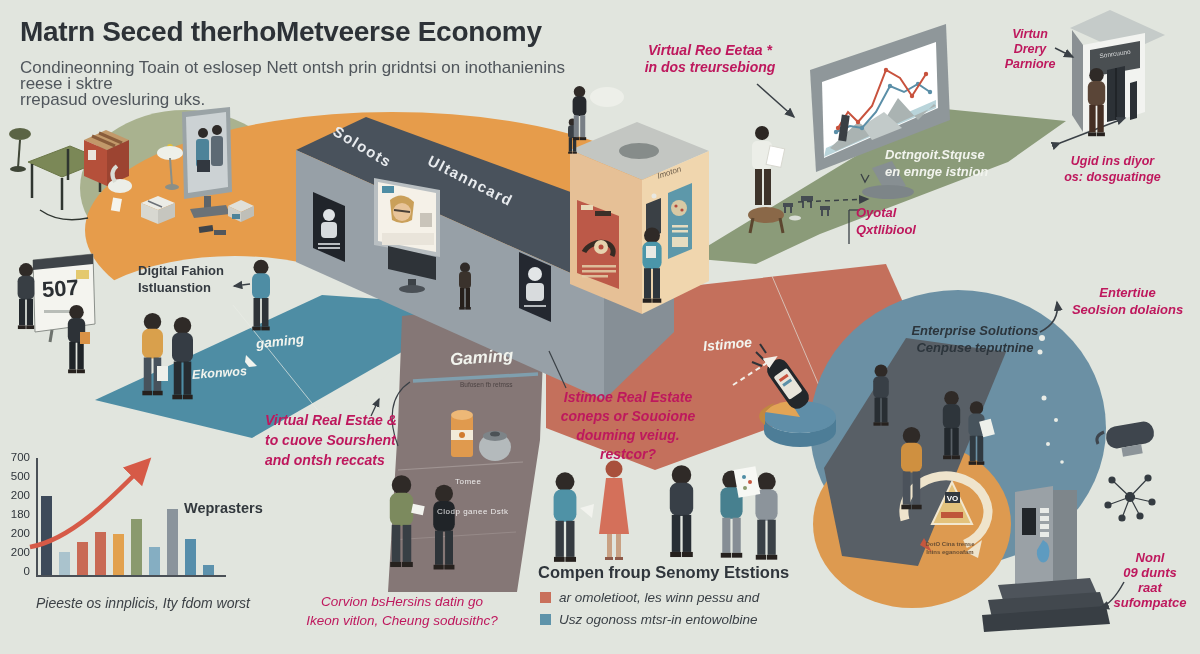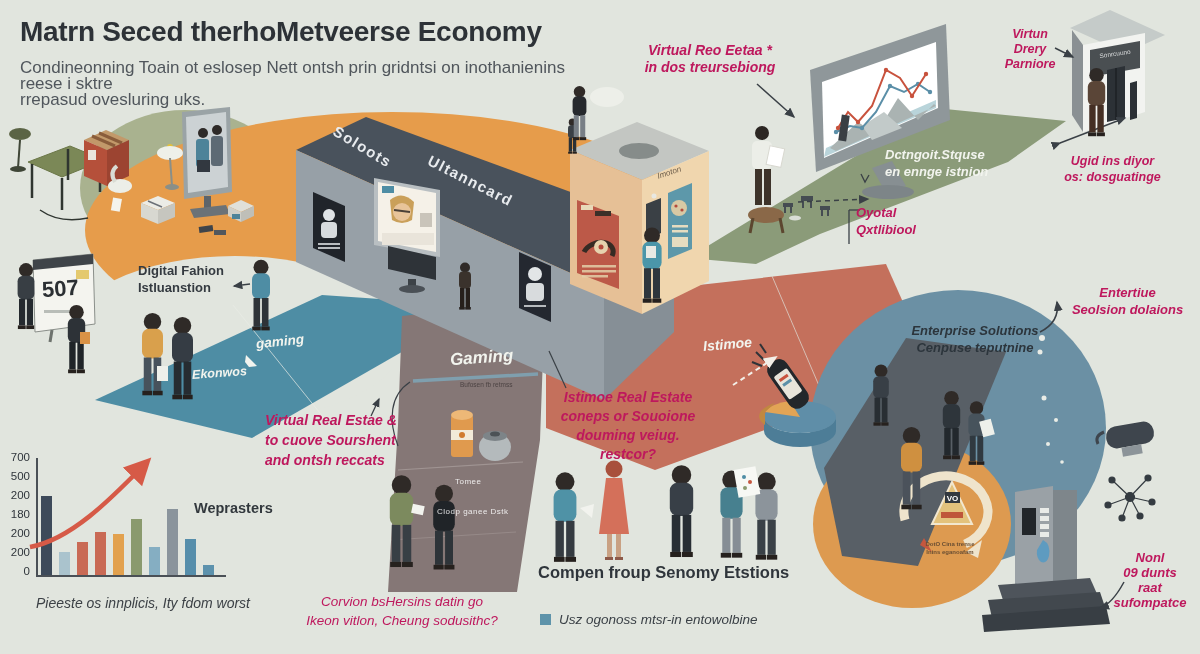--- a/index.html
+++ b/index.html
@@ -435,21 +435,21 @@
 
 <div class="txt ann ann-c" style="left:548px;top:388px;width:160px;font-size:14px;line-height:19px;"><span>Istimoe Real Estate</span><br><span>coneps or Souoione</span><br><span>douming veiug. restcor?</span></div>
 
 <div class="txt ann ann-c" style="left:895px;top:322px;width:160px;font-size:13px;color:#2c353c;"><span>Enterprise Solutions</span><br><span>Cenpuse teputnine</span></div>
 
 <div class="txt ann ann-c" style="left:1065px;top:284px;width:125px;font-size:13px;font-style:italic;"><span>Entertiue</span><br><span>Seolsion dolaions</span></div>
 
 <div class="txt" style="left:657px;top:168px;font-size:8px;font-style:italic;color:#6b5c49;transform:rotate(-18deg);">Imoton</div>
 <div class="txt" style="left:1093px;top:50px;width:44px;font-size:6.5px;color:#d8dadb;transform:rotate(-8deg);text-align:center;">Sonrcuuno</div>
 
-<div class="txt" style="left:194px;top:500px;font-size:14.5px;font-weight:600;color:#32383d;">Weprasters</div>
+<div class="txt" style="left:184px;top:500px;font-size:14.5px;font-weight:600;color:#32383d;">Weprasters</div>
 
 <div class="txt ann ann-c" style="left:282px;top:592px;width:240px;font-size:13.5px;line-height:19px;font-weight:400;"><span>Corvion bsHersins datin go</span><br><span>Ikeon vitlon, Cheung sodusithc?</span></div>
 
 <div class="txt ann ann-c" style="left:1105px;top:550px;width:90px;font-size:13px;line-height:15px;text-align:center;"><span>Nonl</span><br><span>09 dunts</span><br><span>raat</span><br><span>sufompatce</span></div>
 
 <div class="txt ann-c" style="left:908px;top:540px;width:84px;font-size:6px;font-weight:600;color:#6b4f33;text-align:center;line-height:8px;"><span>DotO Cina trense</span><br><span>Inins eganoafam</span></div>
 
 <div id="chart">
   <div class="axis-y"></div>
   <div class="axis-x"></div>
@@ -481,17 +481,21 @@
           </marker>
         </defs>
     <path d="M30,95 C70,88 110,48 145,12" stroke="#d65a47" stroke-width="4.5" fill="none" marker-end="url(#ahr2)"></path>
   </svg>
 </div>
 <div class="txt" style="left:36px;top:595px;font-size:14px;font-style:italic;color:#3c4146;">Pieeste os innplicis, Ity fdom worst</div>
 
 <div class="txt" style="left:538px;top:563px;font-size:16.5px;font-weight:bold;color:#2f353b;">Compen froup Senomy Etstions</div>
 <div id="legend-items"></div>
 
+<div class="legend-row" style="left: 540px; top: 590px;">
+      <span class="legend-sq" style="background: rgb(201, 112, 91);"></span>
+      <span class="legend-lab">ar omoletioot, les winn pessu and</span>
+    </div>
     <div class="legend-row" style="left: 540px; top: 612px;">
       <span class="legend-sq" style="background: rgb(94, 147, 170);"></span>
       <span class="legend-lab">Usz ogonoss mtsr-in entowolbine</span>
     </div>
   </div>
 
 </body></html>

